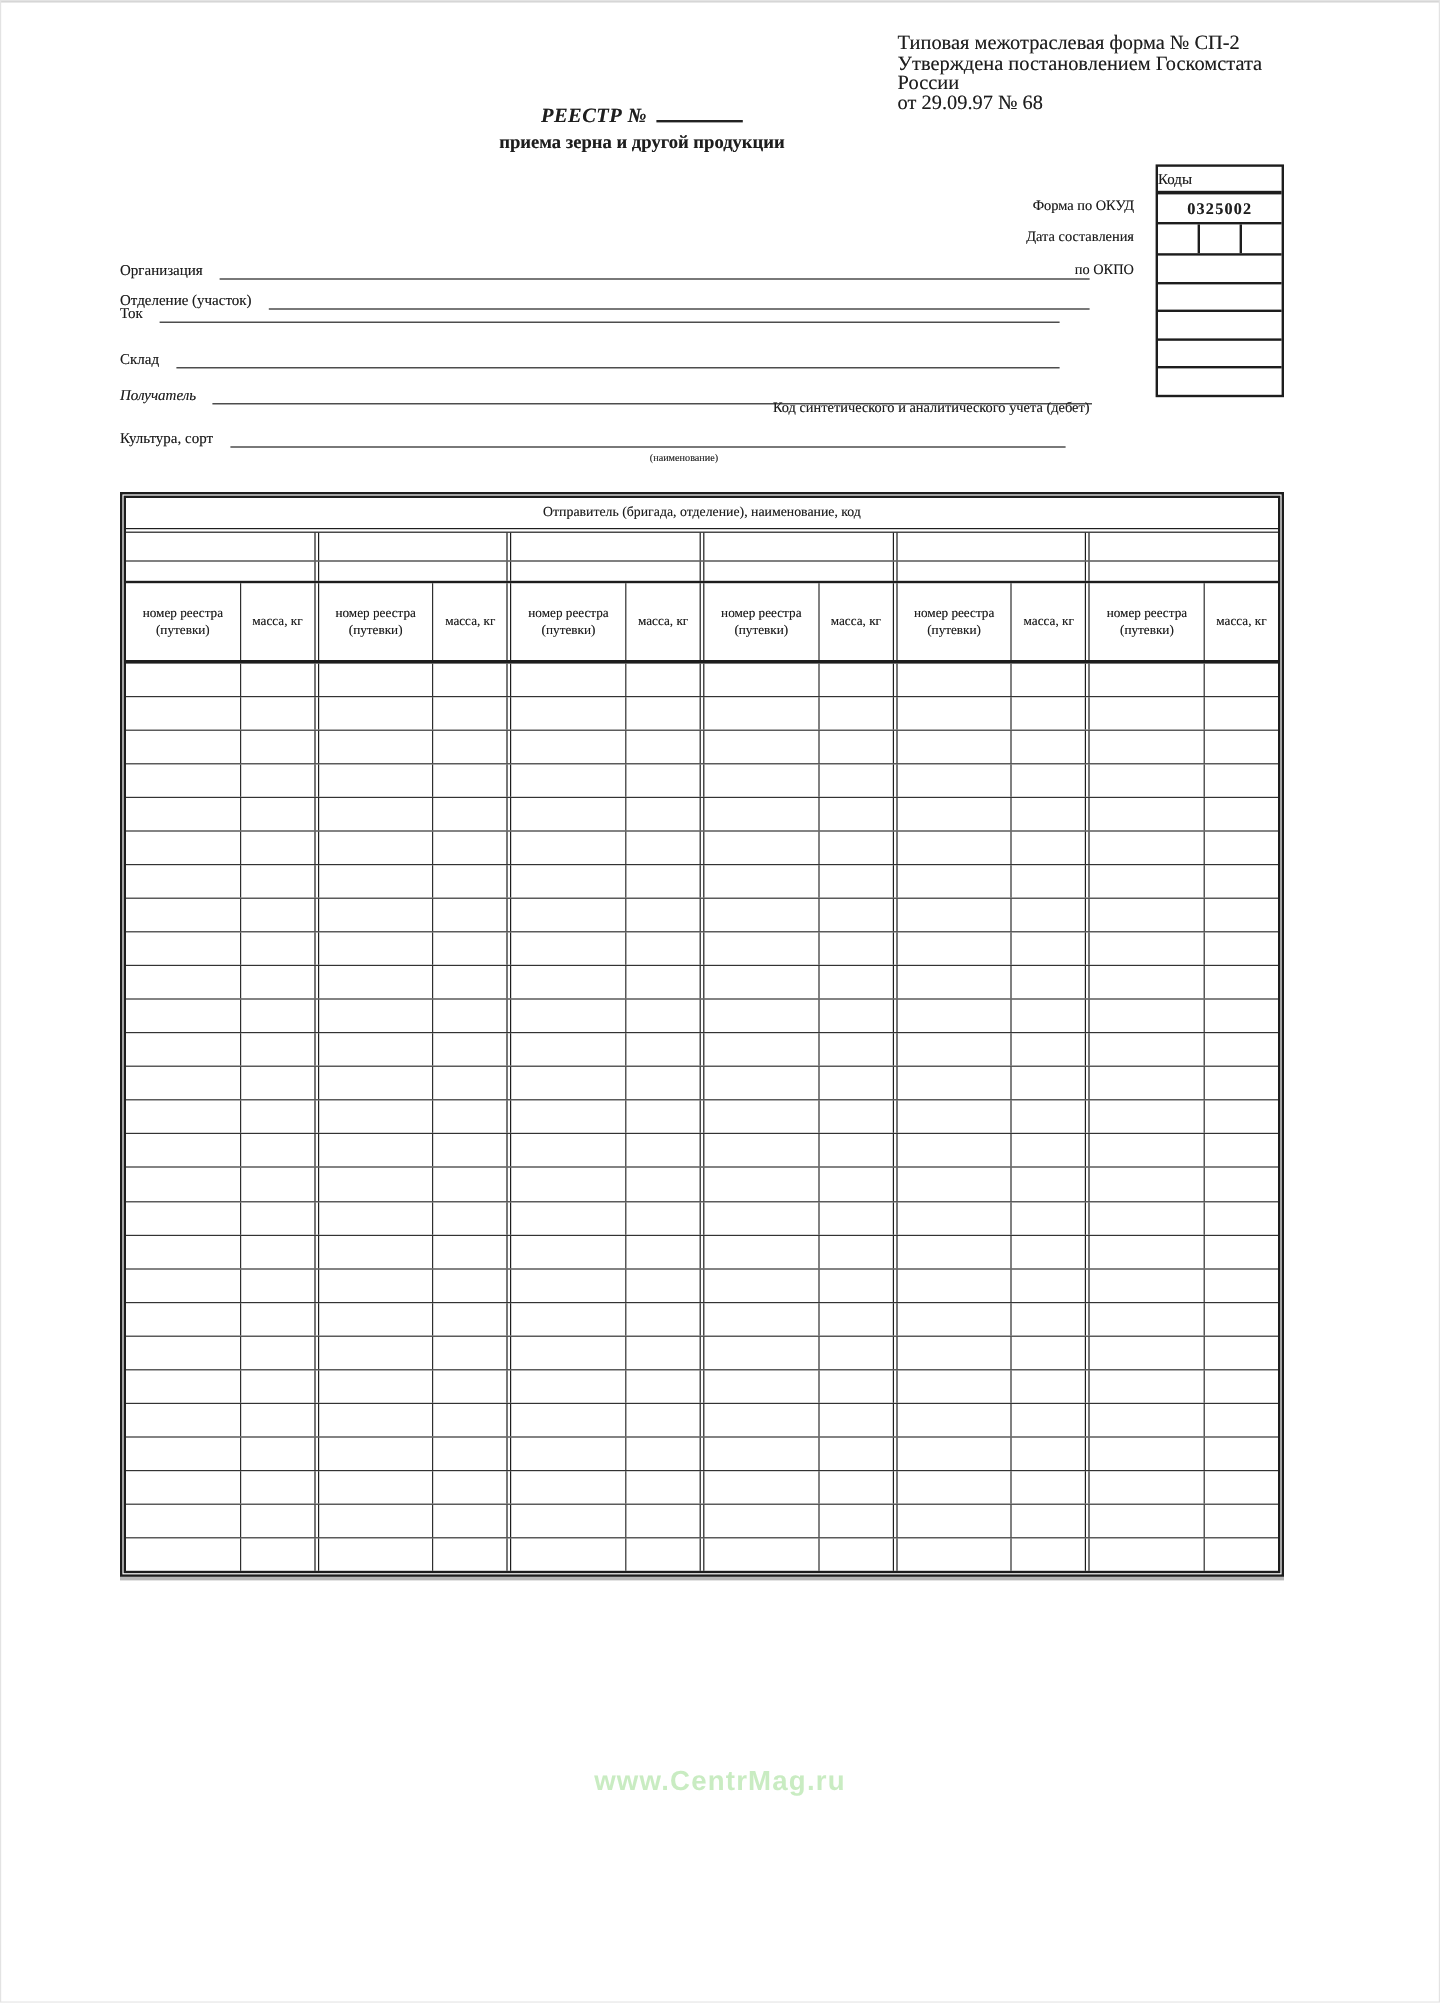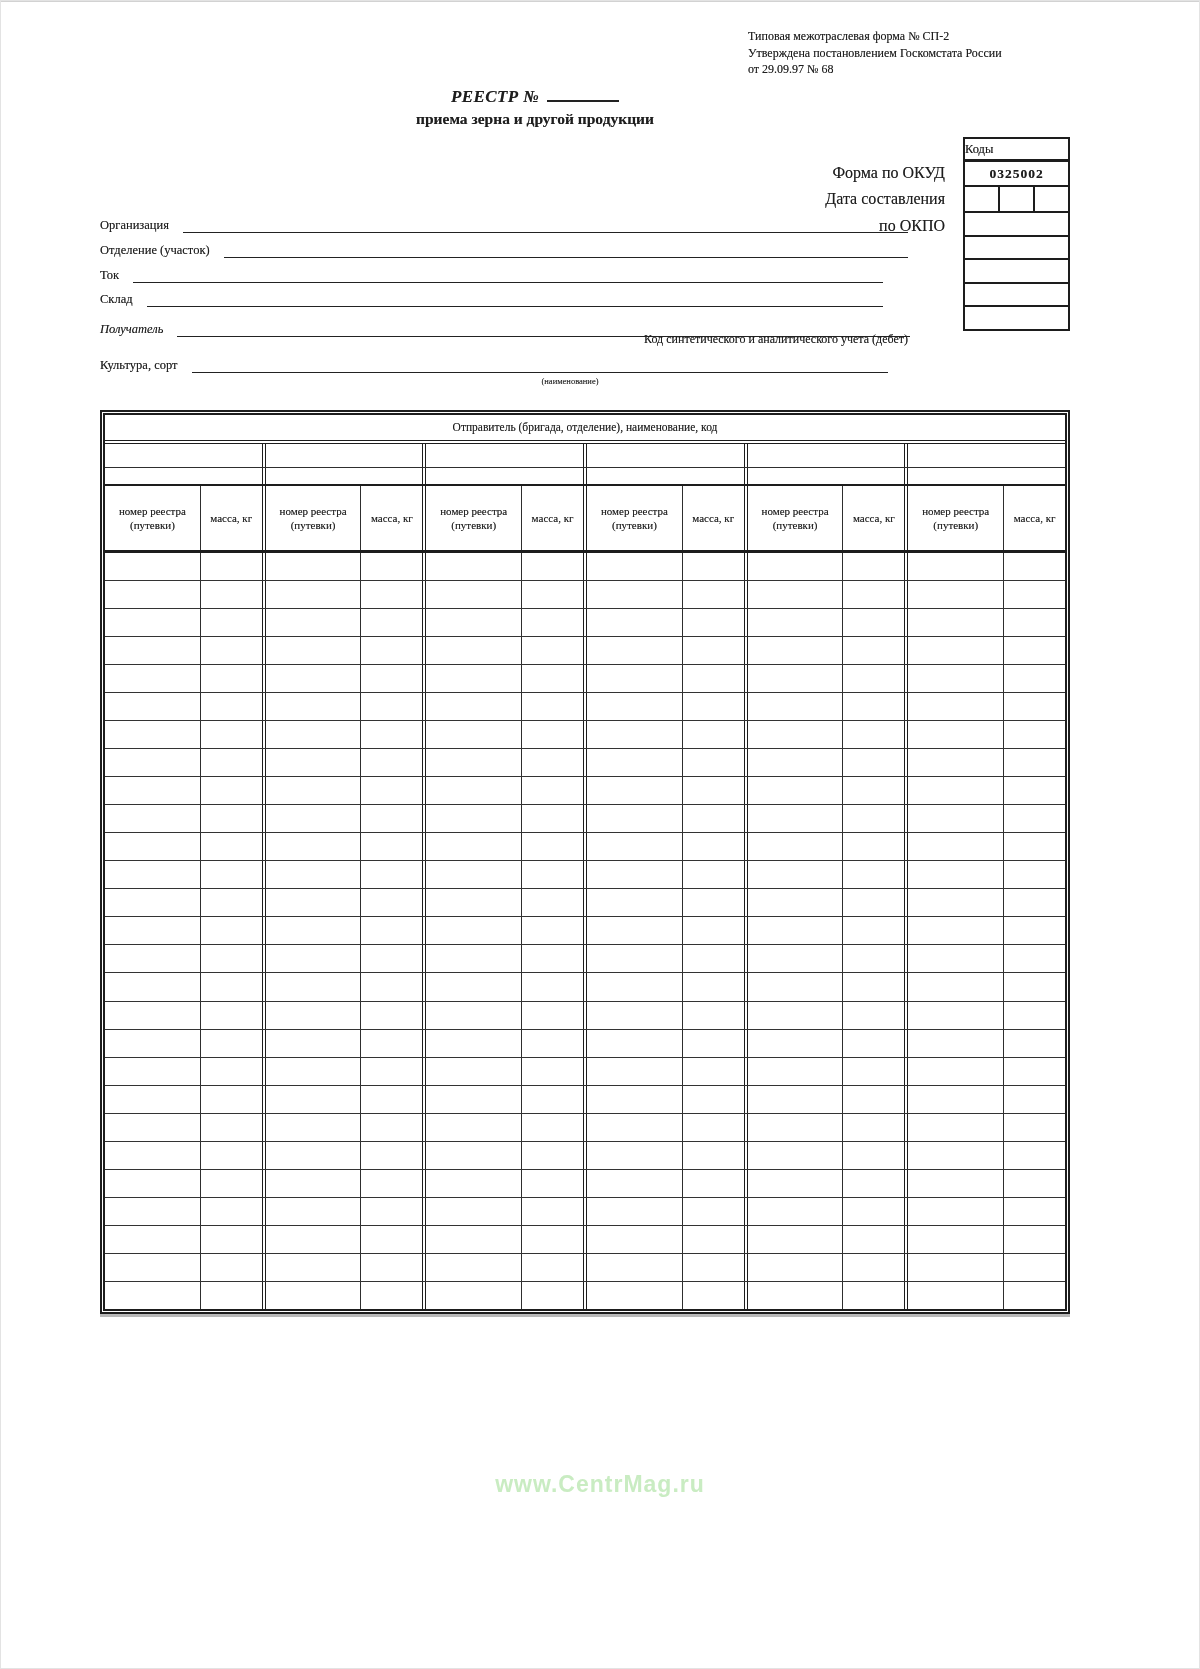--- a/index.html
+++ b/index.html
@@ -4,36 +4,36 @@
 <style>
   html,body{margin:0;padding:0;background:#ffffff;}
   .page{
     position:relative; width:1200px; height:1669px; background:#fff;
     font-family:"Liberation Serif","DejaVu Serif",serif; color:#1e1e1e;
     box-shadow: inset 0 0 0 1px #e3e3e3, inset 0 2px 0 #d2d2d2;
     overflow:hidden;
     text-shadow:0 0 .5px rgba(40,40,40,.55);
   }
   
-  .note{position:absolute; left:748px; top:28px; width:330px; font-size:12px; line-height:16.5px;}
+  .note{position:absolute; left:748px; top:28px; width:330px; font-size:17px; line-height:16.5px;}
   
   .title-wrap{position:absolute; left:300px; top:86px; width:470px; text-align:center;}
   .title-line{font-size:17px; font-weight:bold; letter-spacing:.4px;font-style:italic;}
   .title-blank{display:inline-block; width:72px; border-bottom:2px solid #222; margin-left:8px; height:14px;}
   .subtitle{font-size:15.5px; font-weight:bold; margin-top:3px;}
   
   .codes-box{position:absolute; left:963px; top:137px; width:107px; border:2.5px solid #1d1d1d; box-sizing:border-box; background:#fff;}
   .codes-header{height:20px; line-height:20px; text-align:left; font-size:12.5px;}
   .codes-row{border-top:2px solid #1d1d1d; height:23.5px; box-sizing:border-box;}
   .codes-row.code-okud{border-top:3px solid #1d1d1d; height:26px; line-height:23px; text-align:center; font-weight:bold; font-size:13.5px; letter-spacing:1px;}
   .codes-row.date-row{height:26px; display:flex;}
   .date-cell{flex:1; border-left:2px solid #1d1d1d;}
   .date-cell:first-child{border-left:none;}
   
-  .rlabel{position:absolute; left:695px; width:250px; text-align:right; font-size:16px;}
+  .rlabel{position:absolute; left:695px; width:250px; text-align:right; font-size:12px;}
   
   .field-row{position:absolute; left:100px; display:flex; align-items:flex-end; height:21px; font-size:12.5px;}
   .field-row .lbl{white-space:nowrap;}
   .field-row .line{flex:1; border-bottom:1.5px solid #222; margin-left:14px; height:100%;}
   .acct{position:absolute; left:400px; width:508px; text-align:right; font-size:12px;}
   .sublabel{position:absolute; left:250px; width:640px; text-align:center; font-size:8.5px; color:#2b2b2b;}
   
   .grain-table{position:absolute; left:100px; top:410px; width:970px; border:5px double #1d1d1d; box-sizing:border-box; background:#fff; box-shadow:0 3px 0 #b8b8b8;}
   .row-a{height:25px; line-height:25px; text-align:center; font-size:11.5px; border-bottom:4px double #1d1d1d;}
   .row-b,.row-c,.row-d,.trow{display:flex;}
@@ -91,21 +91,21 @@
   <div class="rlabel" style="top:217px">по ОКПО</div>
 
   <div class="field-row" style="top:212px; width:808px;">
     <span class="lbl">Организация</span>
       <span class="line"></span>
   </div>
   <div class="field-row" style="top:237px; width:808px;">
     <span class="lbl">Отделение (участок)</span>
       <span class="line"></span>
   </div>
-  <div class="field-row" style="top:262px; width:783px;">
+  <div class="field-row" style="top:248px; width:783px;">
     <span class="lbl">Ток</span>
       <span class="line"></span>
   </div>
   <div class="field-row" style="top:286px; width:783px;">
     <span class="lbl">Склад</span>
       <span class="line"></span>
   </div>
   <div class="field-row" style="top:316px; width:810px;font-style:italic;">
     <span class="lbl">Получатель</span>
       <span class="line"></span>

